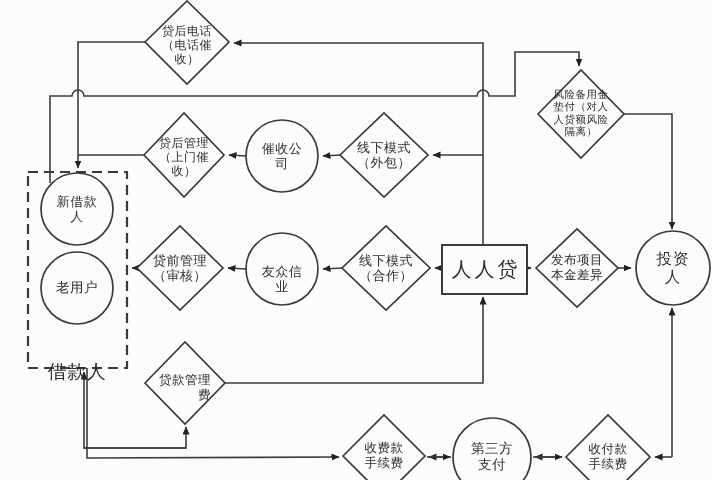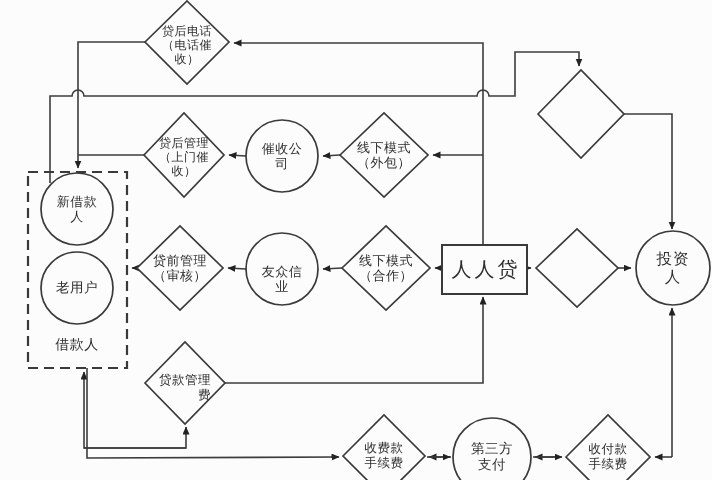--- a/index.html
+++ b/index.html
@@ -24,21 +24,21 @@
     line-height:1.18;
     color:#2e2e2e;
     letter-spacing:0.5px;
     pointer-events:none;
   }
   .fs10{font-size:10.5px;}
   .fs12{font-size:12px;}
   .fs125{font-size:12.5px;}
   .fs13{font-size:13px;}
   .fs135{font-size:13.5px;}
-  .fs14{font-size:14px;}
+  .fs14{font-size:19px;margin-top:27px;}
   .fs15{font-size:15.5px;letter-spacing:1px;}
   .fs20{font-size:20px;letter-spacing:3px;}
 </style>
 </head>
 <body>
 
 <div id="stage">
 
   <svg id="wires" width="712" height="500" viewBox="0 0 712 500">
     <defs>
@@ -113,34 +113,40 @@
       <polygon points="145,383 185,342 225,383 185,424"></polygon>
       <polygon points="343,456 384,415 425,456 384,497"></polygon>
       <circle cx="492" cy="457" r="39"></circle>
       <polygon points="566,457 608,415 650,457 608,499"></polygon>
     </g>
   </svg>
 
   <div class="lbl fs12" style="left:187px;top:45px;">贷后电话
 （电话催
 收）</div>
+  <div class="lbl fs10" style="left:581px;top:114px;">风险备用金
+垫付（对人
+人贷额风险
+隔离）</div>
   <div class="lbl fs12" style="left:184px;top:157px;">贷后管理
 （上门催
 收）</div>
   <div class="lbl fs13" style="left:282px;top:156px;">催收公
 司</div>
   <div class="lbl fs13" style="left:384px;top:155px;">线下模式
 （外包）</div>
   <div class="lbl fs13" style="left:180px;top:268px;">贷前管理
 （审核）</div>
   <div class="lbl fs13" style="left:282px;top:279px;">友众信
 业</div>
   <div class="lbl fs13" style="left:386px;top:268px;">线下模式
 （合作）</div>
   <div class="lbl fs20" style="left:486px;top:270px;">人人贷</div>
+  <div class="lbl fs125" style="left:577px;top:268px;">发布项目
+本金差异</div>
   <div class="lbl fs15" style="left:673px;top:268px;">投资人</div>
   <div class="lbl fs13" style="left:77px;top:209px;">新借款
 人</div>
   <div class="lbl fs135" style="left:77px;top:288px;text-align:right;">老用户</div>
   <div class="lbl fs14" style="left:77px;top:345px;">借款人</div>
   <div class="lbl fs125" style="left:185px;top:388px;text-align:right;">贷款管理
 费</div>
   <div class="lbl fs125" style="left:384px;top:456px;">收费款
 手续费</div>
   <div class="lbl fs135" style="left:492px;top:457px;text-align:center;">第三方

